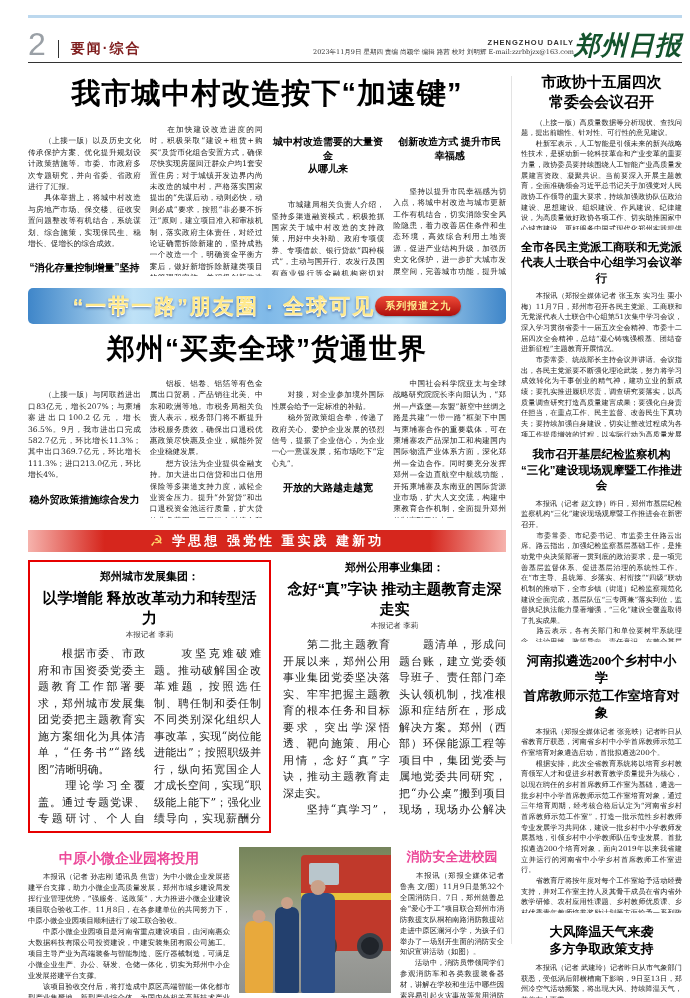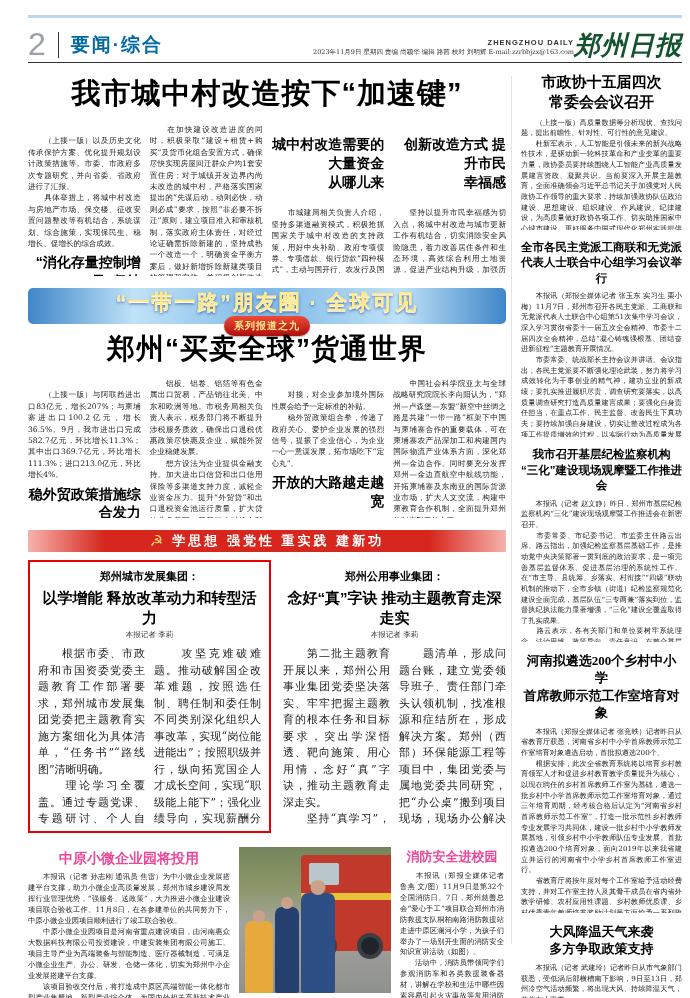--- a/index.html
+++ b/index.html
@@ -6,58 +6,58 @@
   .page{width:690px;height:998px;background:#fff;position:relative;overflow:hidden;
         font-family:"DejaVu Serif",serif;color:#1a1a1a;margin:0 auto;
         box-shadow:0 0 6px rgba(0,0,0,.25);}
   .top-rule{position:absolute;left:28px;right:8px;top:15px;height:3px;background:#bcd8ee;}
   
   .header{position:absolute;left:28px;right:8px;top:21px;height:42px;
           display:flex;align-items:flex-end;justify-content:space-between;
           border-bottom:1.5px solid #333;padding-bottom:4px;box-sizing:border-box;}
   .header-left{display:flex;align-items:flex-end;}
   .pagenum{font-size:32px;line-height:.85;color:#9aa0a6;font-family:"Liberation Sans",sans-serif;}
-  .section-title{font-size:19px;font-weight:bold;letter-spacing:2px;color:#0369a1;
+  .section-title{font-size:14px;font-weight:bold;letter-spacing:2px;color:#7f1d1d;
                  border-left:1.5px solid #333;padding-left:12px;margin-left:12px;
                  font-family:"Liberation Sans",sans-serif;}
   .header-right{display:flex;align-items:flex-end;gap:0;}
   .meta{text-align:right;font-size:6.5px;line-height:1.5;color:#333;}
   .brand-en{font-weight:bold;font-size:7.5px;letter-spacing:1px;font-family:"Liberation Sans",sans-serif;}
   .brand-cn{font-size:26px;font-weight:bold;color:#14532d;font-style:italic;line-height:1;
             font-family:"DejaVu Serif",serif;letter-spacing:1px;}
   
   .main{position:absolute;left:28px;top:68px;width:478px;}
   .sidebar{position:absolute;left:521px;top:68px;width:161px;}
   .vrule{position:absolute;left:511px;top:76px;height:868px;width:1px;background:#e3e3e3;}
   
   .h-big{font-size:29px;font-weight:bold;text-align:center;letter-spacing:1px;
          margin:6px 0 10px;font-family:"Liberation Sans",sans-serif;color:#000;}
   .cols{display:flex;gap:9px;}
   .bodycol{flex:1;font-size:7.6px;line-height:1.5;text-align:justify;color:#222;
            white-space:pre-line;overflow:hidden;}
-  .bsub{font-weight:bold;font-size:14px;text-align:right;color:#000;line-height:1.35;
-        margin:4px 0;white-space:pre-line;font-family:"Liberation Sans",sans-serif;}
-  
-  .banner1{height:36px;margin:12px 0 6px;display:flex;align-items:center;justify-content:flex-start;
+  .bsub{font-weight:bold;font-size:10px;text-align:center;color:#000;line-height:1.35;
+        margin:12px 0;white-space:pre-line;font-family:"Liberation Sans",sans-serif;}
+  
+  .banner1{height:36px;margin:12px 0 6px;display:flex;align-items:center;justify-content:center;
            background:linear-gradient(90deg,#3f86c9,#bfe2f7 22%,#7fb9e8 50%,#bfe2f7 78%,#3f86c9);
-           border-radius:5px;flex-direction:column;}
+           border-radius:5px;}
   .banner1-title{font-size:21px;font-weight:900;color:#ffe98c;letter-spacing:2px;
                  font-family:"Liberation Sans",sans-serif;
                  text-shadow:0 1px 0 #fff,0 2px 3px rgba(10,40,110,.65);}
   .badge{background:linear-gradient(#ef4a37,#ad0f0c);color:#ffe98c;font-size:10px;font-weight:bold;
          padding:3px 10px;border-radius:11px;letter-spacing:1px;
          font-family:"Liberation Sans",sans-serif;box-shadow:0 1px 2px rgba(0,0,0,.3);}
   
   .banner2{height:22px;margin:12px 0 8px;display:flex;align-items:center;justify-content:center;
            background:linear-gradient(90deg,#f6b3ad,#d6261d 16%,#d6261d 84%,#f6b3ad);}
   .banner2-title{color:#fff;font-weight:bold;font-size:13px;letter-spacing:3px;
                  font-family:"Liberation Sans",sans-serif;}
   .emblem{color:#ffd56b;margin-right:9px;font-size:15px;line-height:1;}
   
-  .company-row{display:flex;gap:12px;align-items:center;}
+  .company-row{display:flex;gap:12px;}
   .company{flex:1;box-sizing:border-box;}
   .company.boxed{border:2.5px solid #e60000;padding:7px 8px;}
   .kicker{text-align:center;font-size:11px;font-weight:bold;color:#000;
           font-family:"Liberation Sans",sans-serif;}
   .c-headline{text-align:center;font-size:15px;font-weight:bold;margin:4px 0 3px;line-height:1.3;
               font-family:"Liberation Sans",sans-serif;color:#000;}
   .byline{text-align:center;font-size:7.5px;margin-bottom:6px;color:#333;}
   .company .bodycol{font-size:11px;height:178px;}
   
   .bottom{display:flex;gap:9px;margin-top:14px;}

